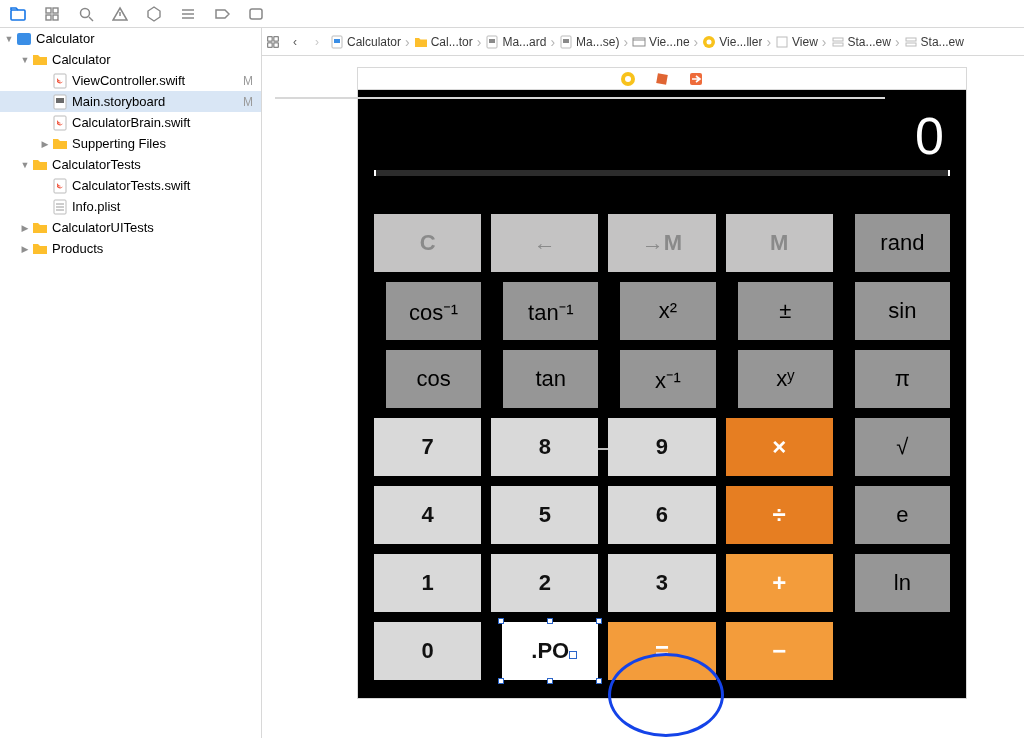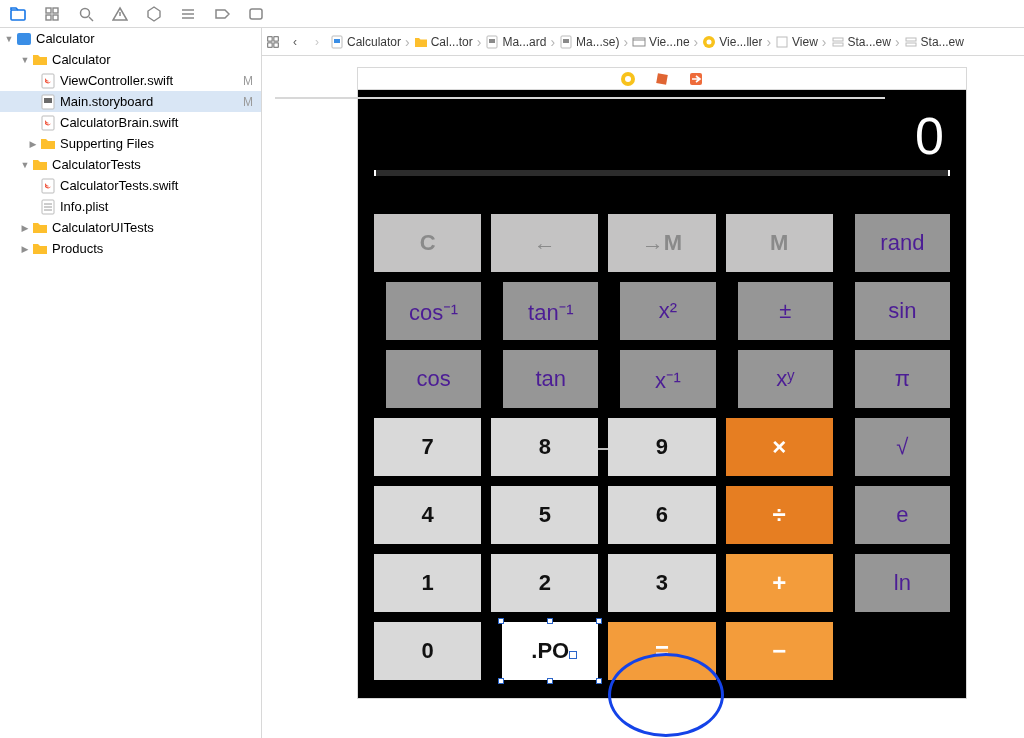--- a/index.html
+++ b/index.html
@@ -43,21 +43,21 @@
     display: inline-flex; align-items: center; justify-content: center;
     color: #8f8f8f; font-size: 9px;
   }
   .nav-row .disclosure.hidden { visibility: hidden; }
   .nav-row .ficon { width: 16px; height: 16px; margin-right: 4px; display: inline-flex; align-items: center; justify-content: center; }
   .nav-row .label { flex: 1; overflow: hidden; text-overflow: ellipsis; }
   .nav-row .status { color: #9a9a9a; font-size: 12px; margin-left: 4px; }
   .nav-row.selected { background: #d9e6f5; }
   .indent-0 { padding-left: 4px; }
   .indent-1 { padding-left: 20px; }
-  .indent-2 { padding-left: 28px; }
+  .indent-2 { padding-left: 40px; }
 
   
   .editor {
     flex: 1;
     display: flex;
     flex-direction: column;
     position: relative;
     background: #fff;
   }
   .jumpbar {
@@ -154,21 +154,21 @@
     display: flex;
     align-items: center;
     justify-content: center;
     font-size: 22px;
     font-weight: 500;
     color: #333;
     background: #cfcfcf;
     position: relative;
   }
   .key.dimmed { background: #c4c3c3; color: #8a8a8a; font-weight:600; }
-  .key.func  { background: #969696; color: #4c1d95; margin-left: 12px; }
+  .key.func  { background: #969696; color: #000000; margin-left: 12px; }
   .key.num   { background: #d9d9d9; color: #111; font-weight:700; }
   .key.op    { background: #e67e22; color: #fff; font-size: 24px; font-weight:600; }
   .key.op-light { background: #f39c3b; color: #fff; font-size:24px; font-weight:600;}
   .key.selected {
     background: #fff !important;
     color: #111 !important;
     font-weight: 700;
     margin-left: 11px;
   }
   .sel-handles::before, .sel-handles::after,

